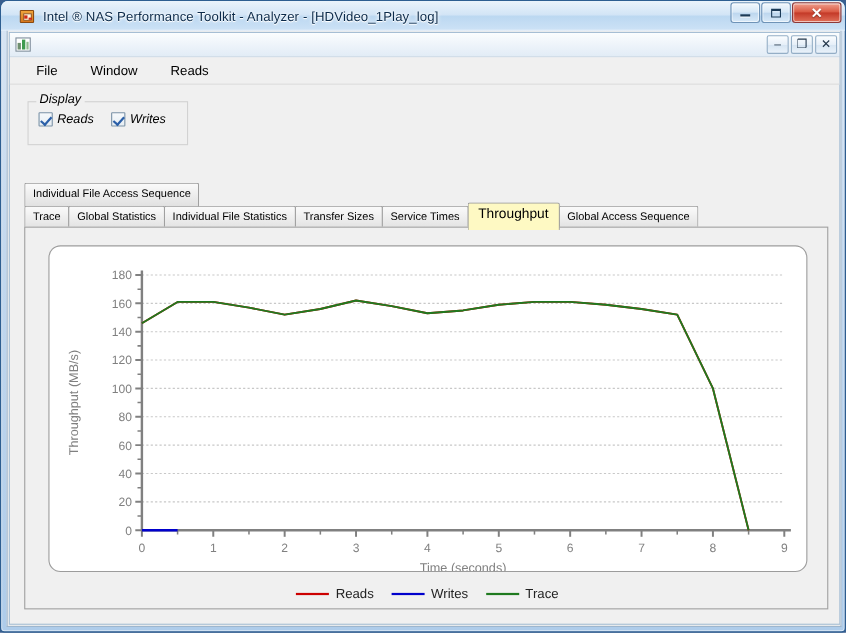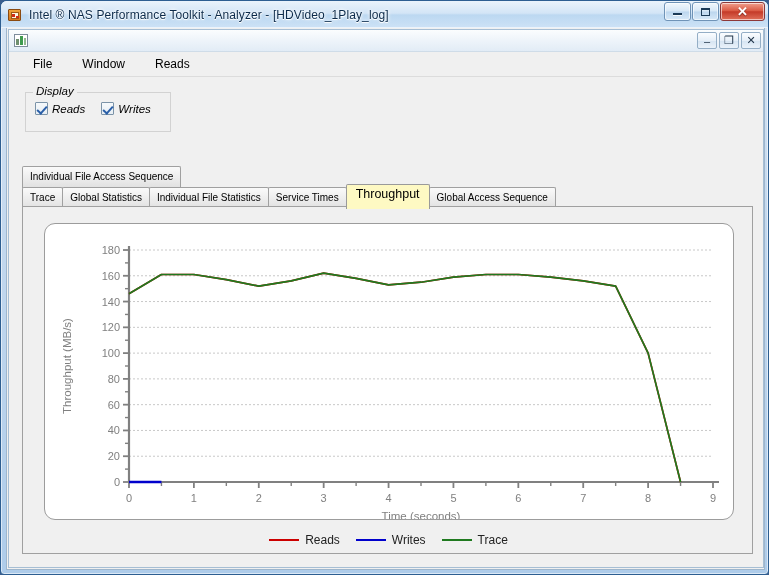--- a/index.html
+++ b/index.html
@@ -22,21 +22,21 @@
     padding: 0;
   }
 
   
   #titlebar {
     position: relative;
     height: 27px;
     background: linear-gradient(180deg,#eaf3fb 0%, #d3e5f6 45%, #bcd8f1 52%, #cde2f6 100%);
     border-radius: 6px 6px 0 0;
     display: flex; align-items: center;
-    padding-left: 6px;
+    padding-left: 16px;
     overflow: hidden;
   }
   #titlebar::after{
     content:""; position:absolute; left:0; right:0; bottom:0; height:1px;
     background:rgba(255,255,255,.6);
   }
   .app-icon {
     width: 16px; height: 16px; margin-right: 6px; flex: 0 0 auto;
     position: relative;
   }
@@ -292,20 +292,21 @@
       </div>
 
       <div id="tabs-outer">
         <div id="tab-row-top">
           <div class="tab">Individual File Access Sequence</div>
         </div>
         <div id="tab-row-bottom">
           <div class="tab">Trace</div>
           <div class="tab">Global Statistics</div>
           <div class="tab">Individual File Statistics</div>
+          <div class="tab">Transfer Sizes</div>
           <div class="tab">Service Times</div>
           <div class="tab active">Throughput</div>
           <div class="tab">Global Access Sequence</div>
         </div>
       </div>
 
       <div id="tab-content">
 
         <div id="chart-panel">
           <svg id="chart-svg" width="688" height="295" viewBox="0 0 688 295">

